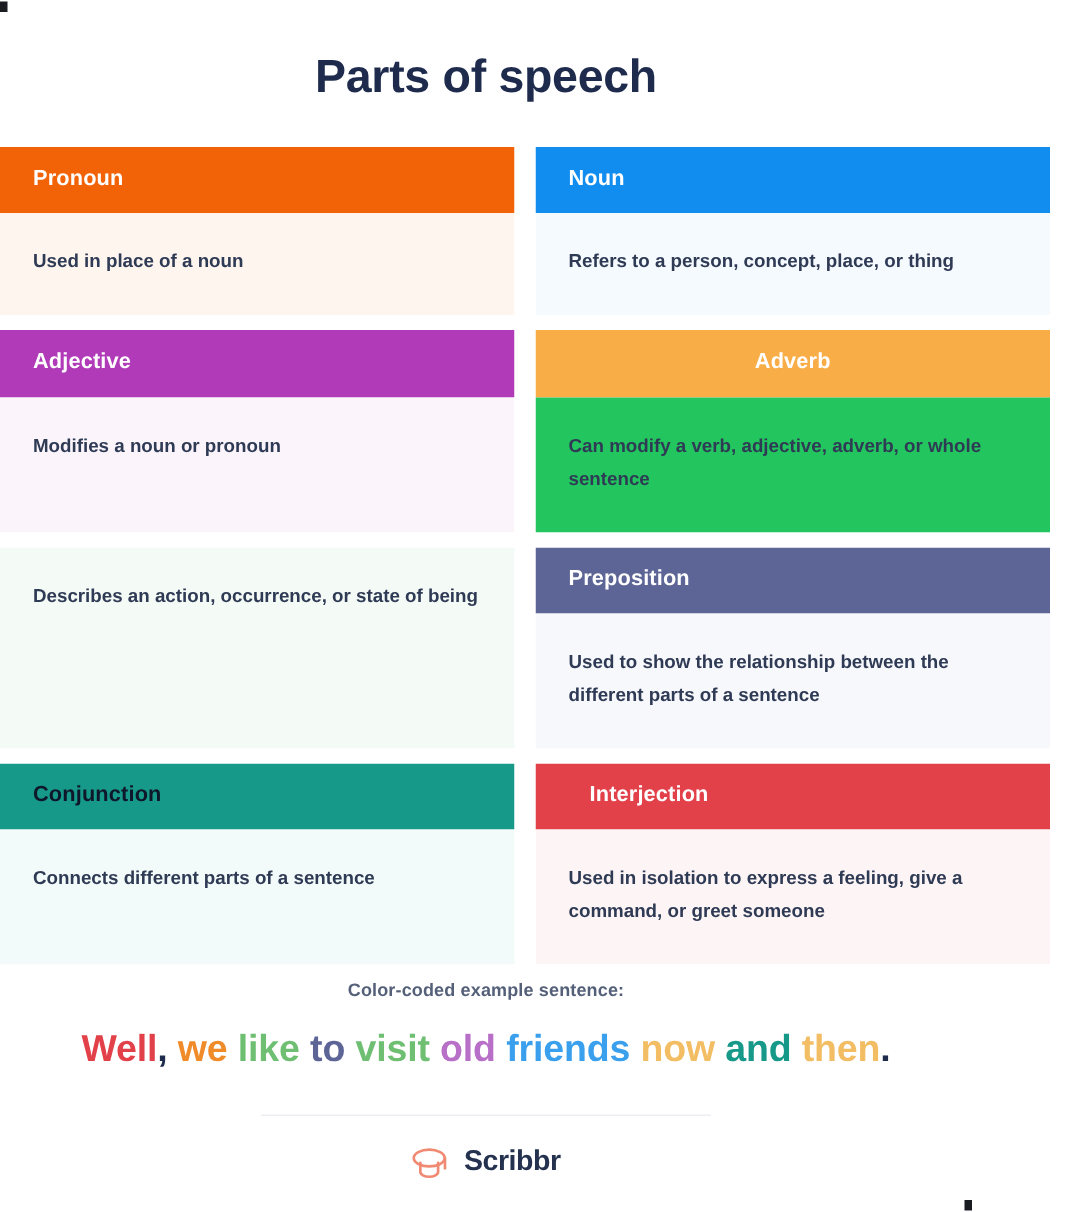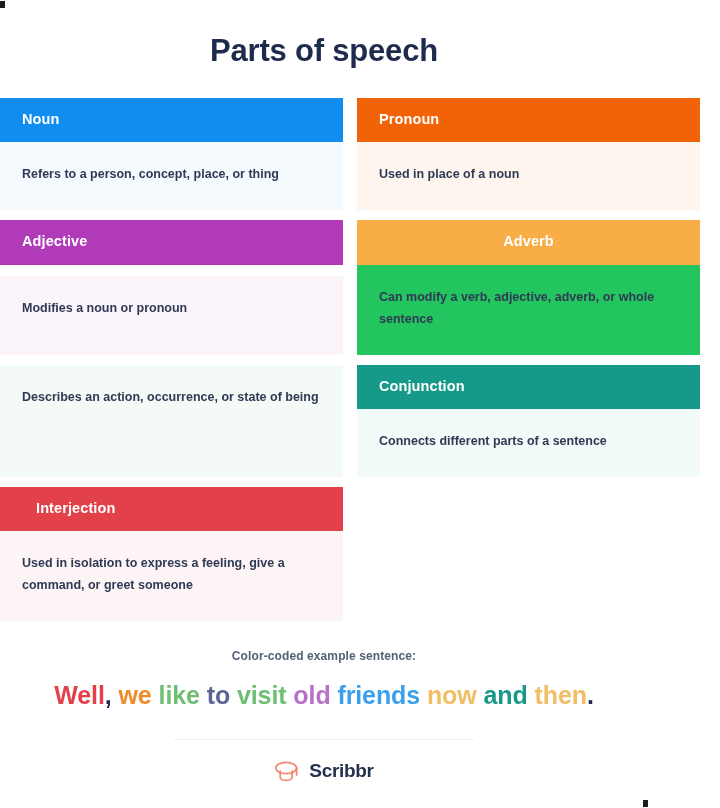--- a/index.html
+++ b/index.html
@@ -71,21 +71,21 @@
     padding: 22px 22px 24px 22px;
     font-size: 12.5px;
     font-weight: bold;
     color: #2f3a55;
     line-height: 1.75;
   }
 
   
 
   .example {
-    margin-top: 28px;
+    margin-top: 10px;
     text-align: center;
   }
   .example-label {
     font-size: 12px;
     font-weight: bold;
     color: #545f78;
     letter-spacing: 0.1px;
   }
   .sentence {
     margin-top: 18px;
@@ -128,46 +128,50 @@
 <div class="page">
 
   <div class="corner tl"></div>
   <div class="corner br"></div>
 
   <h1 class="title" style="color: rgb(30, 43, 77);">Parts of speech</h1>
 
   <div class="grid">
 
     <div class="card">
+      <div class="card-head" style="background: rgb(242, 98, 7); color: rgb(255, 255, 255);">Pronoun</div>
+      <div class="card-body" style="background: rgb(253, 245, 238);">Used in place of a noun</div>
+    </div>
+
+    <div class="card">
       <div class="card-head" style="background: rgb(17, 141, 240); color: rgb(255, 255, 255);">Noun</div>
       <div class="card-body" style="background: rgb(244, 250, 254);">Refers to a person, concept, place, or thing</div>
     </div>
 
     <div class="card">
-      <div class="card-head" style="background: rgb(242, 98, 7); color: rgb(255, 255, 255);">Pronoun</div>
-      <div class="card-body" style="background: rgb(253, 245, 238);">Used in place of a noun</div>
-    </div>
-
-    <div class="card">
       <div class="card-head" style="background: rgb(176, 58, 184); color: rgb(255, 255, 255);">Adjective</div>
-      <div class="card-body" style="background: rgb(251, 245, 251); margin-top: 11px;">Modifies a noun or pronoun</div>
+      <div class="card-body" style="background: rgb(251, 245, 251);">Modifies a noun or pronoun</div>
     </div>
 
     <div class="card">
       <div class="card-head" style="background: rgb(249, 173, 71); color: rgb(255, 255, 255); text-align: center;">Adverb</div>
       <div class="card-body" style="background: #22c55e;">Can modify a verb, adjective, adverb, or whole sentence</div>
     </div>
 
     <div class="card">
       <div class="card-body" style="background: rgb(244, 250, 245);">Describes an action, occurrence, or state of being</div>
     </div>
 
+    <div class="card">
+      <div class="card-head" style="background: rgb(92, 101, 150); color: rgb(255, 255, 255);">Preposition</div>
+      <div class="card-body" style="background: rgb(247, 248, 251);">Used to show the relationship between the different parts of a sentence</div>
+    </div>
 
     <div class="card">
-      <div class="card-head" style="background: rgb(23, 153, 138); color: #ffffff;">Conjunction</div>
+      <div class="card-head" style="background: rgb(23, 153, 138); color: #0f172a;">Conjunction</div>
       <div class="card-body" style="background: rgb(242, 251, 249);">Connects different parts of a sentence</div>
     </div>
 
     <div class="card">
       <div class="card-head" style="background: rgb(226, 65, 74); color: rgb(255, 255, 255); padding-left: 36px;">Interjection</div>
       <div class="card-body" style="background: rgb(253, 245, 245);">Used in isolation to express a feeling, give a command, or greet someone</div>
     </div>
 
   </div>
 

